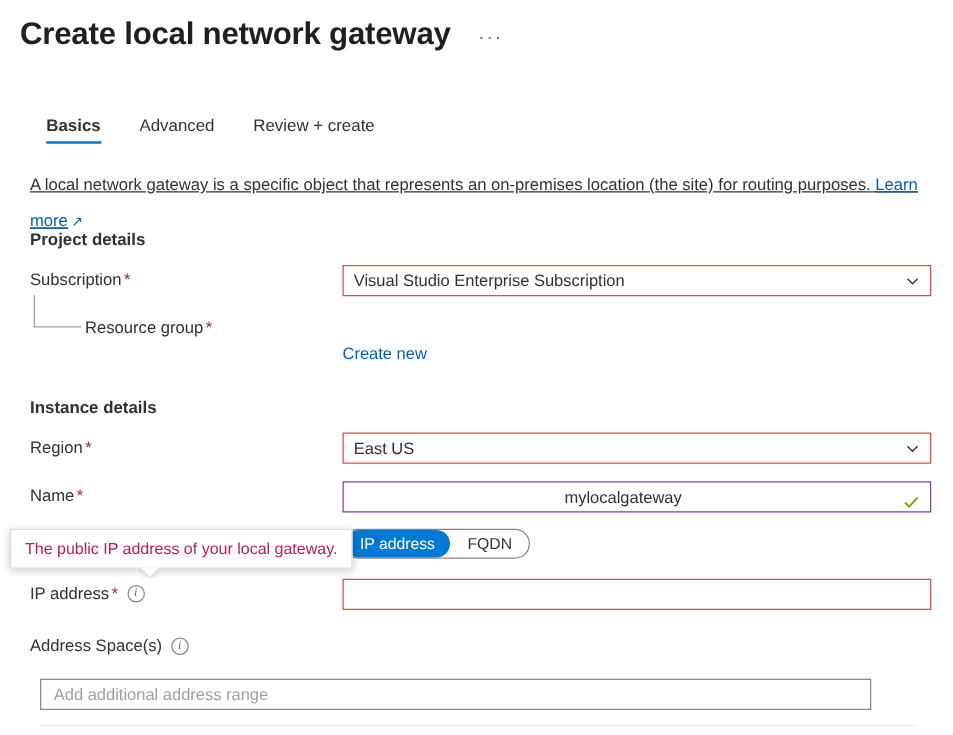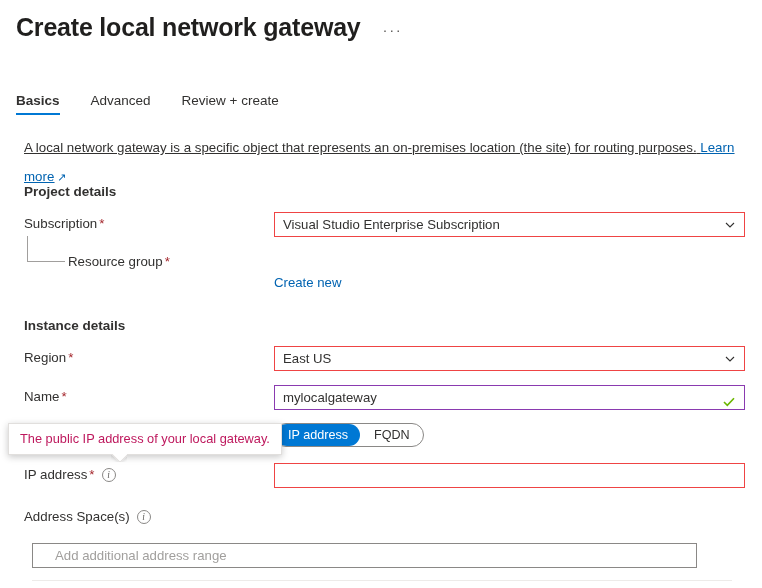--- a/index.html
+++ b/index.html
@@ -35,21 +35,21 @@
     letter-spacing: 1.6px;
     line-height: 10px;
     cursor: pointer;
     user-select: none;
   }
 
   
   .tabs {
     display: flex;
     align-items: flex-end;
-    padding-left: 16px;
+    padding-left: 37px;
     margin-top: 43px;
     height: 28px;
   }
   .tab {
     font-size: 13.5px;
     color: #323130;
     margin-right: 31px;
     padding-bottom: 7px;
     position: relative;
     cursor: pointer;
@@ -271,21 +271,21 @@
 
   
   .address-input {
     position: absolute;
     left: 32px;
     top: 543px;
     width: 665px;
     height: 25px;
     border: 1px solid #8a8886;
     background: #fff;
-    padding: 0 20px;
+    padding: 0 8px;
   }
   .address-input input {
     border: 0;
     outline: 0;
     width: 100%;
     height: 23px;
     font-family: "Liberation Sans", sans-serif;
     font-size: 13.2px;
     color: #323130;
     background: transparent;
@@ -359,21 +359,21 @@
           <path d="M1 3 L5 7 L9 3" stroke="#323130" stroke-width="1.1" fill="none"></path>
         </svg>
     </span>
   </div>
 </div>
 
 <div class="form-row" style="top:385px;">
   <div class="field-label" style="left:24px;">
     <span>Name</span><span class="req">*</span>
   </div>
-  <div class="control focused" style="top:0;">
+  <div class="control focused" style="top:0;justify-content:center;">
     <span>mylocalgateway</span>
     <span class="check">
       <svg width="12" height="12" viewBox="0 0 12 12">
           <path d="M1 6 L4.3 9.3 L11 2.2" stroke="#6bb700" stroke-width="1.6" fill="none"></path>
         </svg>
     </span>
   </div>
 </div>
 
 <div class="toggle-group">

